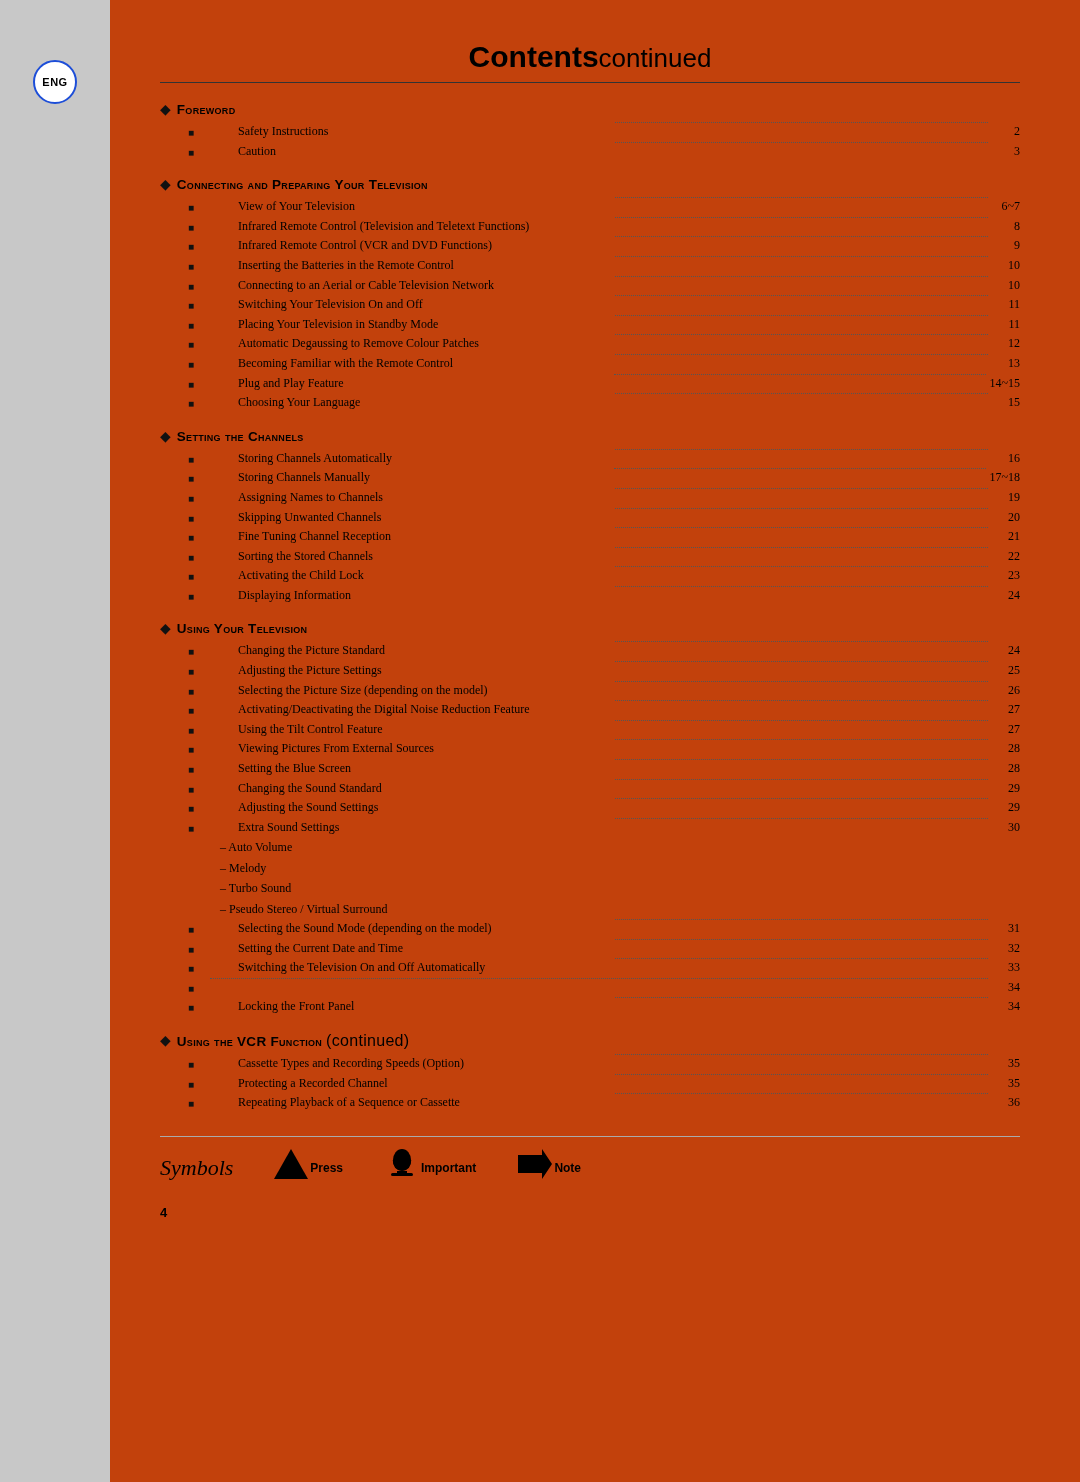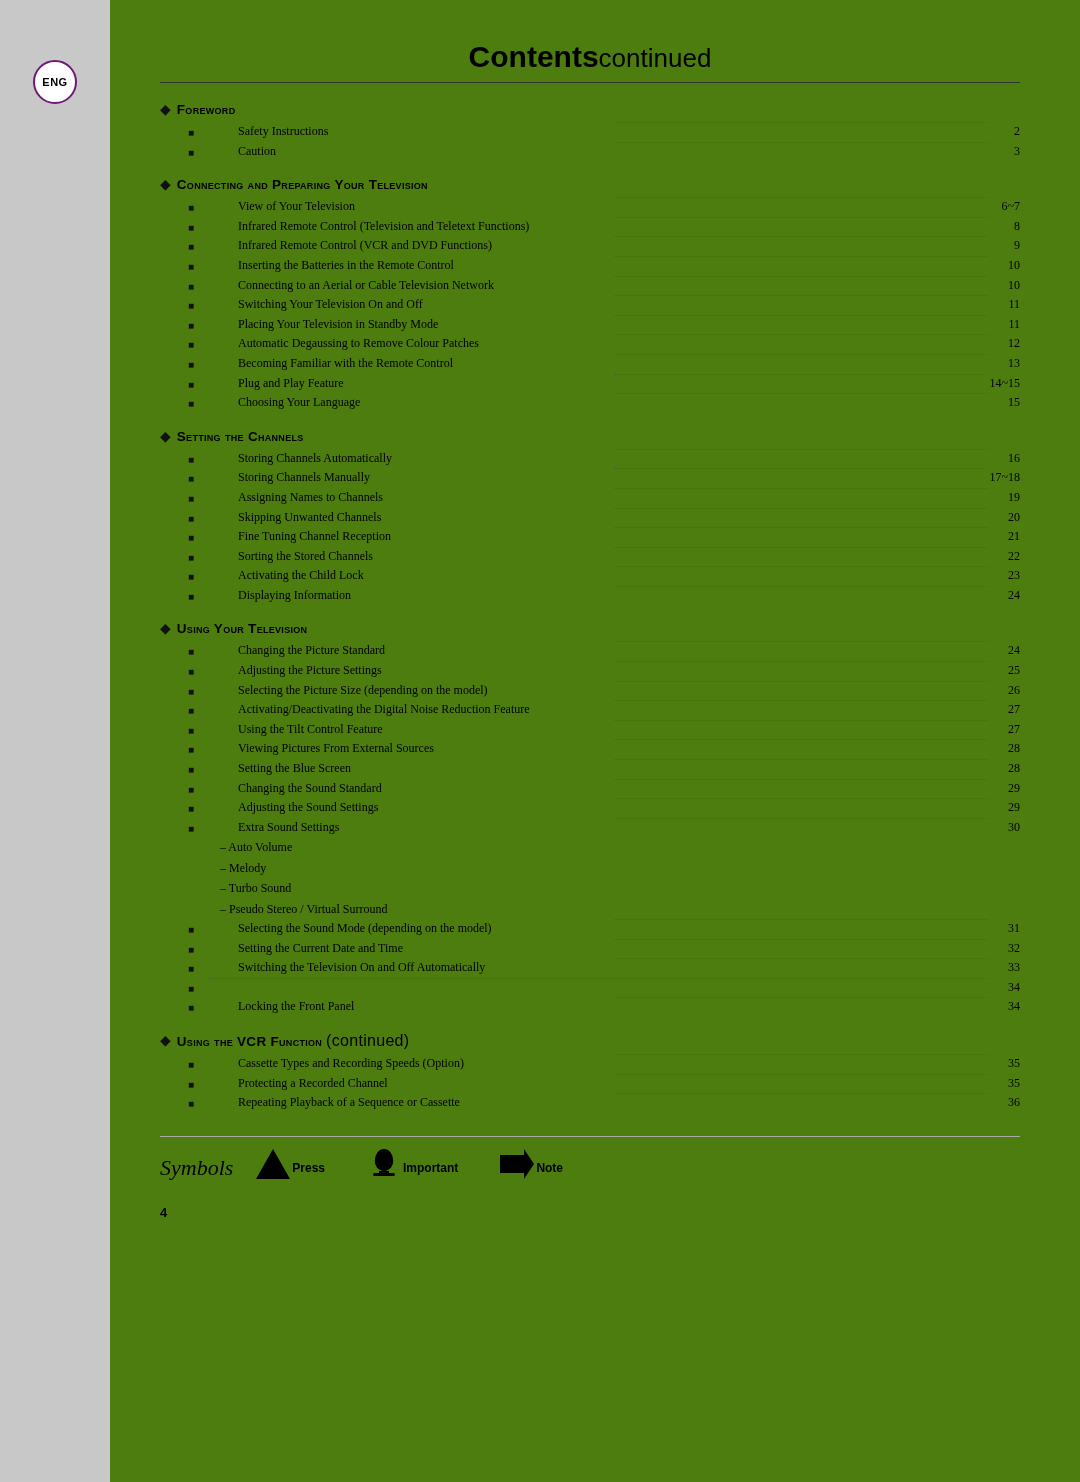--- a/index.html
+++ b/index.html
@@ -23,34 +23,34 @@
       min-height: 1482px;
       background: #c8c8c8;
       display: flex;
       flex-direction: column;
       align-items: center;
       padding-top: 60px;
     }
     .eng-badge {
       width: 44px;
       height: 44px;
-      border: 2px solid #701a75;
+      border: 2px solid #1d4ed8;
       border-radius: 50%;
       display: flex;
       align-items: center;
       justify-content: center;
       background: white;
       font-size: 11px;
       font-weight: bold;
       font-family: Arial, sans-serif;
       letter-spacing: 0.5px;
     }
     .page-content {
       flex: 1;
-      background: #4d7c0f;
+      background: #c2410c;
       padding: 40px 60px 50px 50px;
       min-height: 1482px;
     }
     .page-title {
       text-align: center;
       font-size: 30px;
       font-weight: bold;
       margin-bottom: 8px;
       font-family: Arial, Helvetica, sans-serif;
     }
@@ -131,21 +131,21 @@
       margin: 24px 0 10px 0;
     }
     .symbols-section {
       display: flex;
       align-items: center;
       margin-top: 10px;
     }
     .symbols-label {
       font-size: 22px;
       font-style: italic;
-      margin-right: 21px;
+      margin-right: 39px;
       font-family: 'Times New Roman', serif;
       text-align: right;
     }
     .symbol-item {
       display: flex;
       flex-direction: row;
       align-items: center;
       margin-right: 40px;
     }
     .symbol-label {

